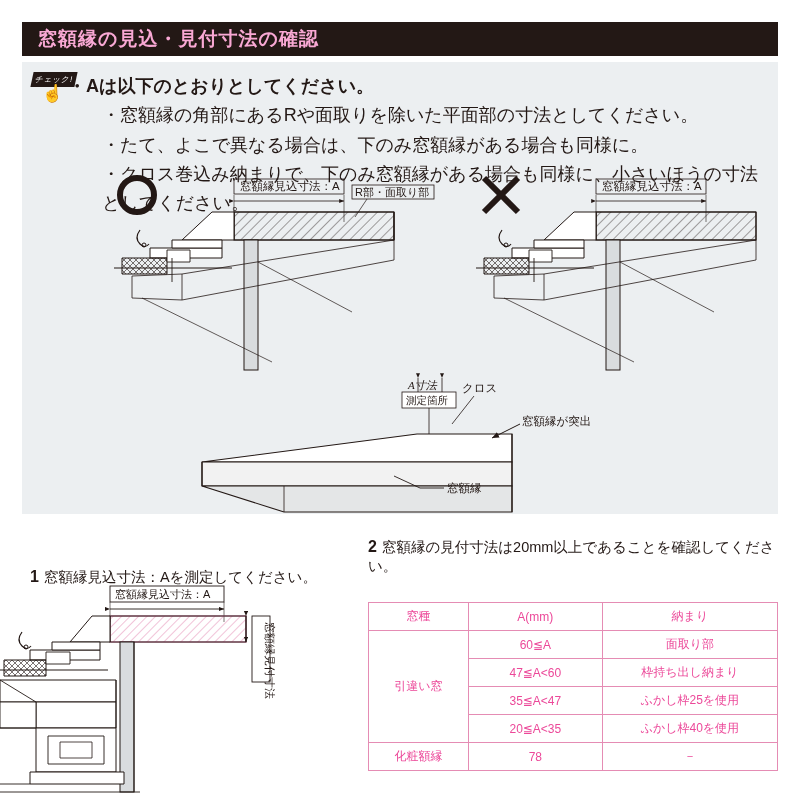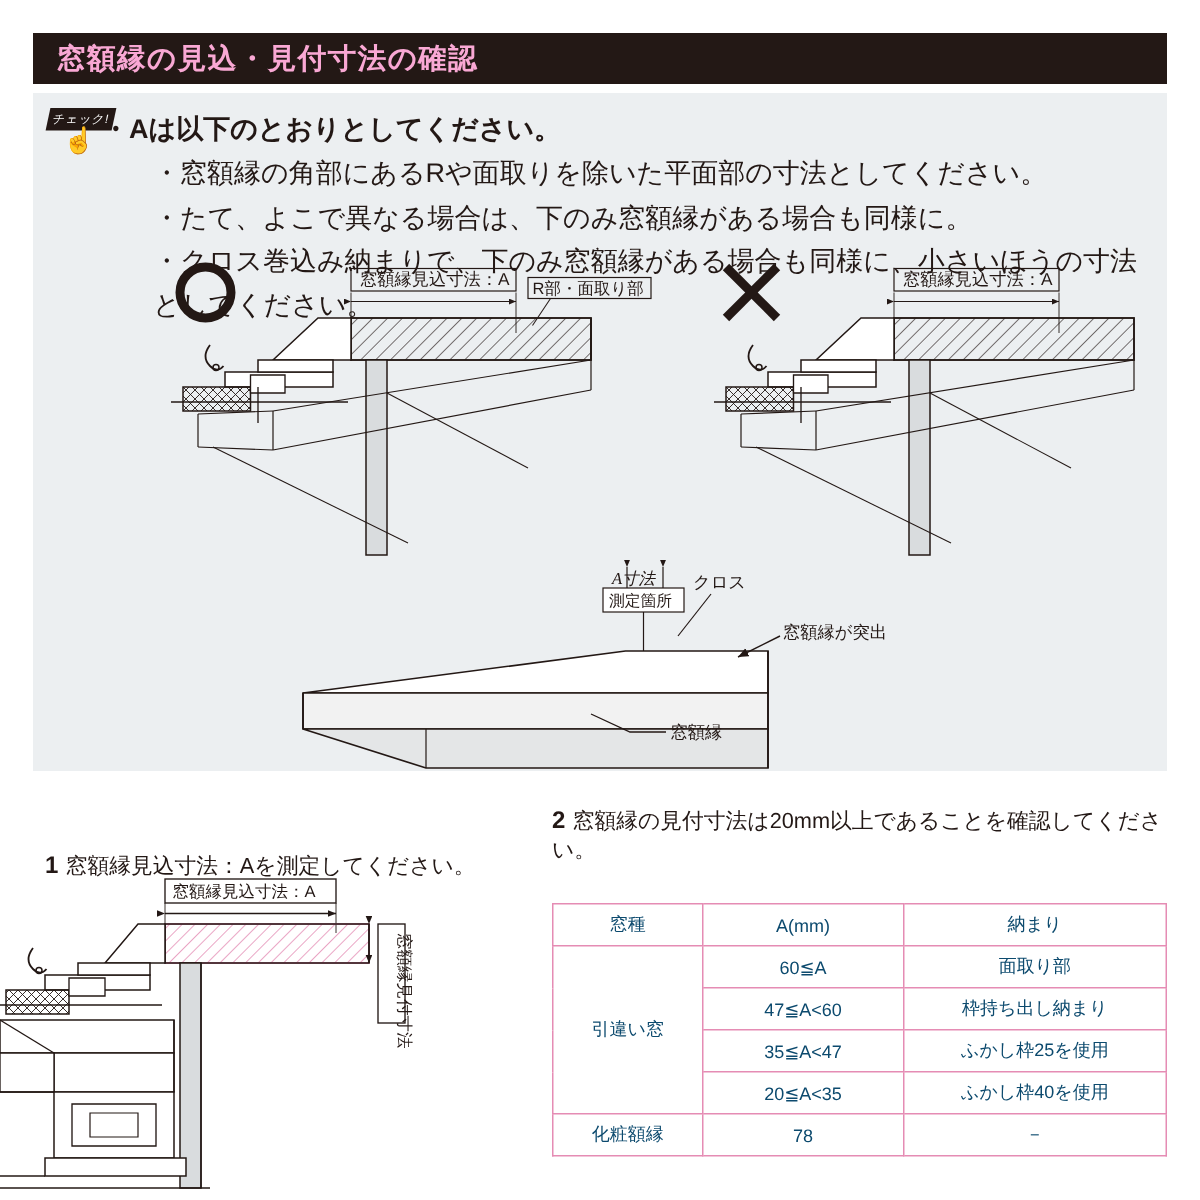--- a/index.html
+++ b/index.html
@@ -70,21 +70,21 @@
   table.spec{
     position:absolute;left:368px;top:602px;width:410px;
     border-collapse:collapse;
     font-size:12px;
     background:#fff;
   }
   table.spec th,table.spec td{
     border:1px solid #e58cb4;
     text-align:center;
     padding:5px 14px;
-    color:#0c4a6e;
+    color:#ec4899;
     font-weight:normal;
     height:16px;
   }
   table.spec th{background:#fff;font-weight:normal;}
   .col1{width:92px;}
   .col2{width:124px;}
   .col3{width:194px;}
 </style>
 </head>
 <body>

